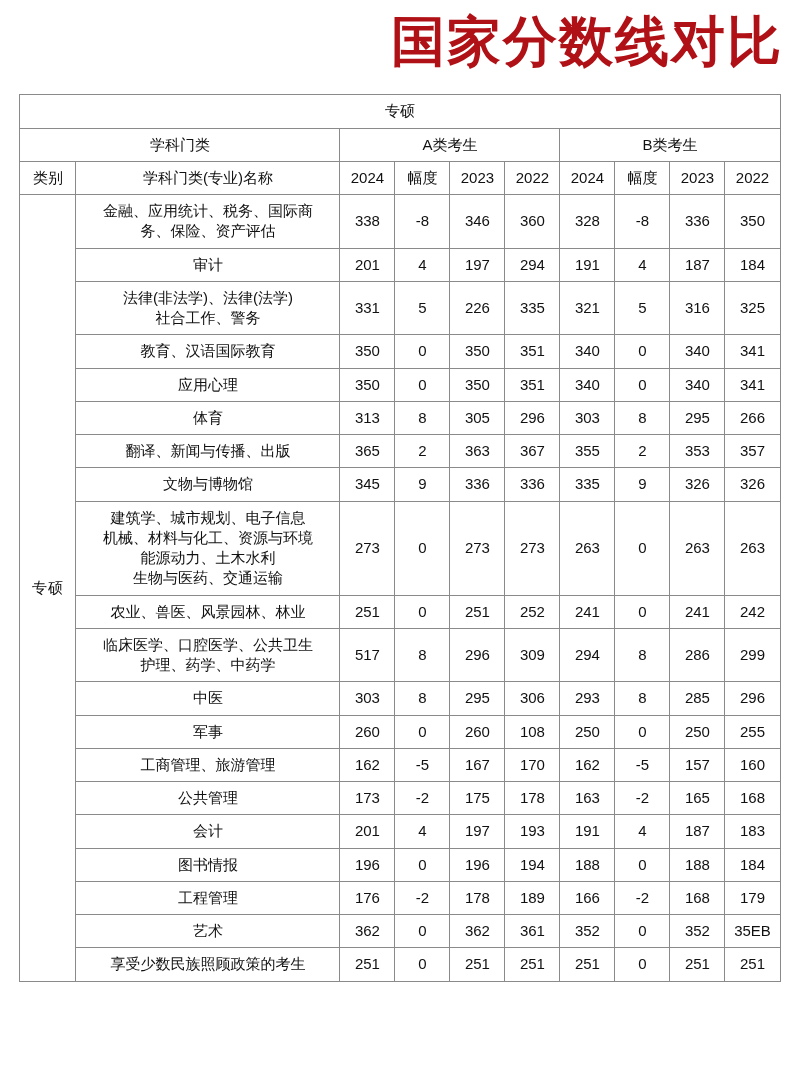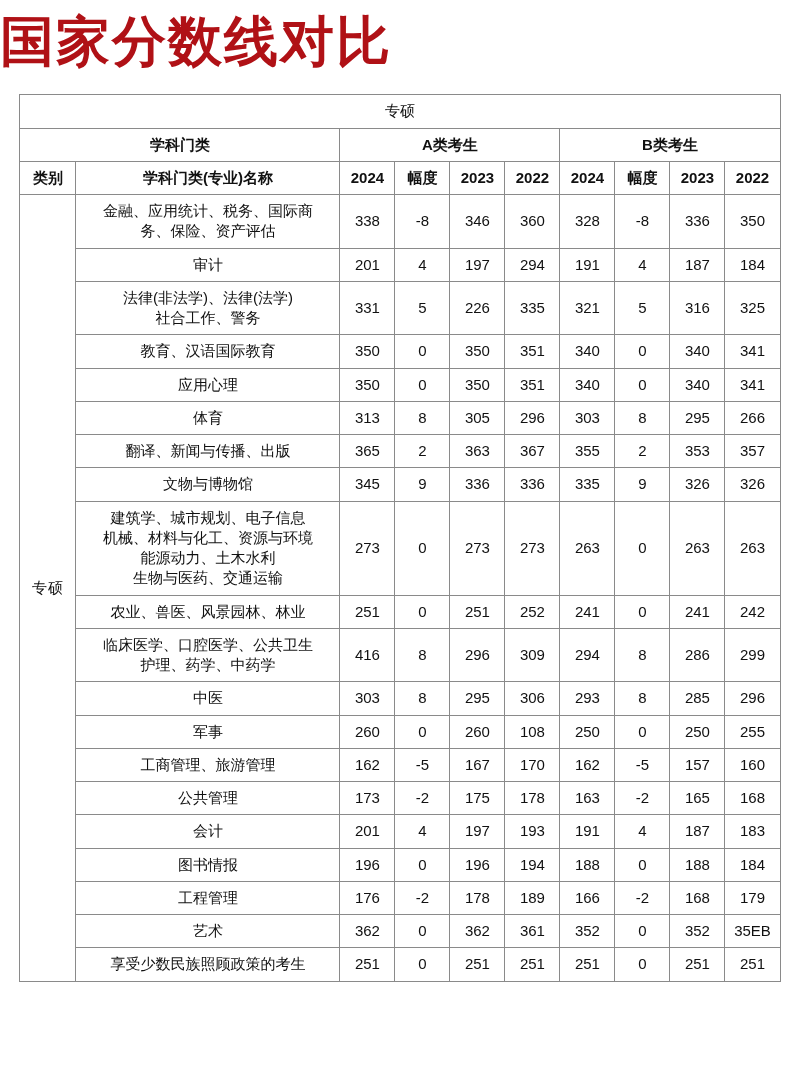--- a/index.html
+++ b/index.html
@@ -12,26 +12,26 @@
     min-height: 1067px;
     font-family: "Liberation Sans", sans-serif;
     color: #111111;
   }
   .page {
     width: 800px;
     box-sizing: border-box;
     padding: 0;
   }
   .title {
-    text-align: left;
+    text-align: right;
     color: #b01116;
     font-size: 54px;
     font-weight: bold;
     letter-spacing: 2px;
-    padding: 12px 8px 14px 0;
+    padding: 12px 17px 14px 0;
     line-height: 1.1;
     font-family: "DejaVu Sans", "Liberation Sans", sans-serif;
   }
   table.score-table {
     border-collapse: collapse;
     width: 760px;
     margin: 9px auto;
     table-layout: fixed;
   }
   table.score-table td {
@@ -42,21 +42,20 @@
     padding: 6px 3px;
     line-height: 1.35;
     color: #111111;
   }
   .hdr-top {
     font-size: 15px;
     padding: 7px 3px;
   }
   .hdr {
     font-size: 15px;
-    font-weight: bold;
   }
   .cat-cell {
     font-size: 16px;
     letter-spacing: 1px;
   }
   .subject-cell {
     font-size: 15px;
     padding: 8px 6px;
     line-height: 1.5;
   }
@@ -234,21 +233,21 @@
         <td class="num-cell">252</td>
         <td class="num-cell">241</td>
         <td class="num-cell">0</td>
         <td class="num-cell">241</td>
         <td class="num-cell">242</td>
       </tr>
 
       <tr>
         <td class="subject-cell multi">临床医学、口腔医学、公共卫生
 护理、药学、中药学</td>
-        <td class="num-cell">416</td>
+        <td class="num-cell">517</td>
         <td class="num-cell">8</td>
         <td class="num-cell">296</td>
         <td class="num-cell">309</td>
         <td class="num-cell">294</td>
         <td class="num-cell">8</td>
         <td class="num-cell">286</td>
         <td class="num-cell">299</td>
       </tr>
 
       <tr>

